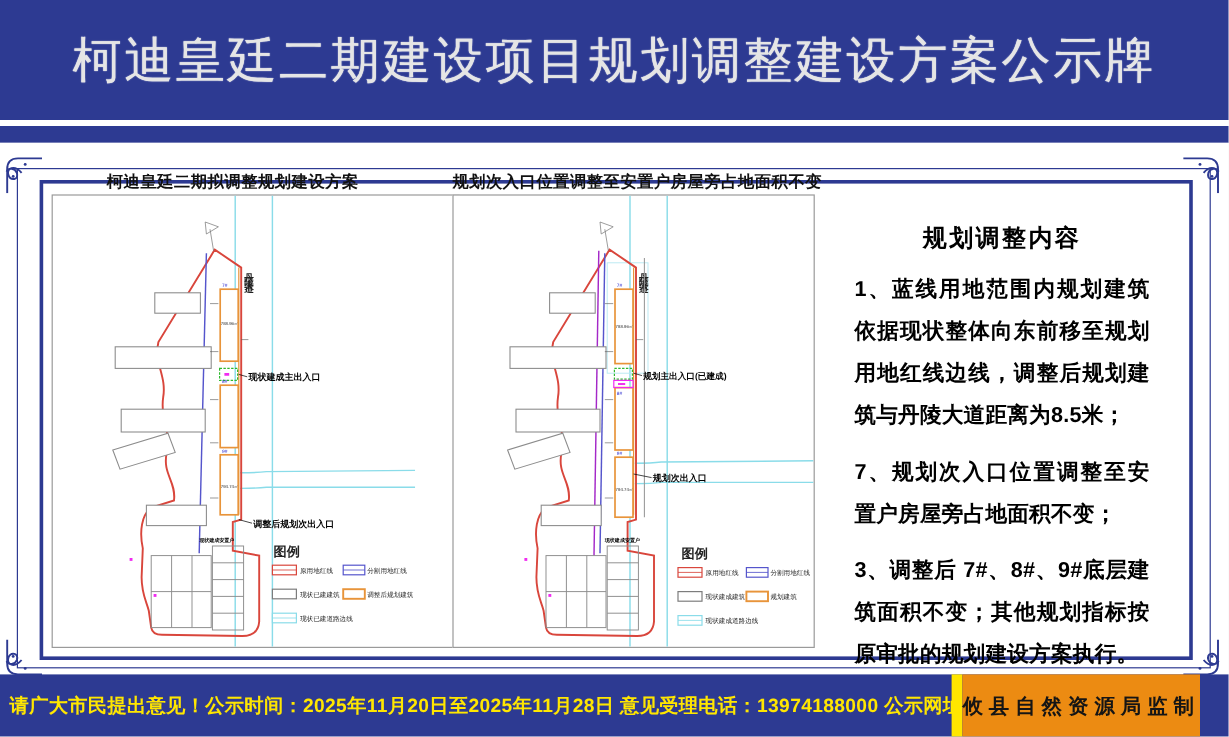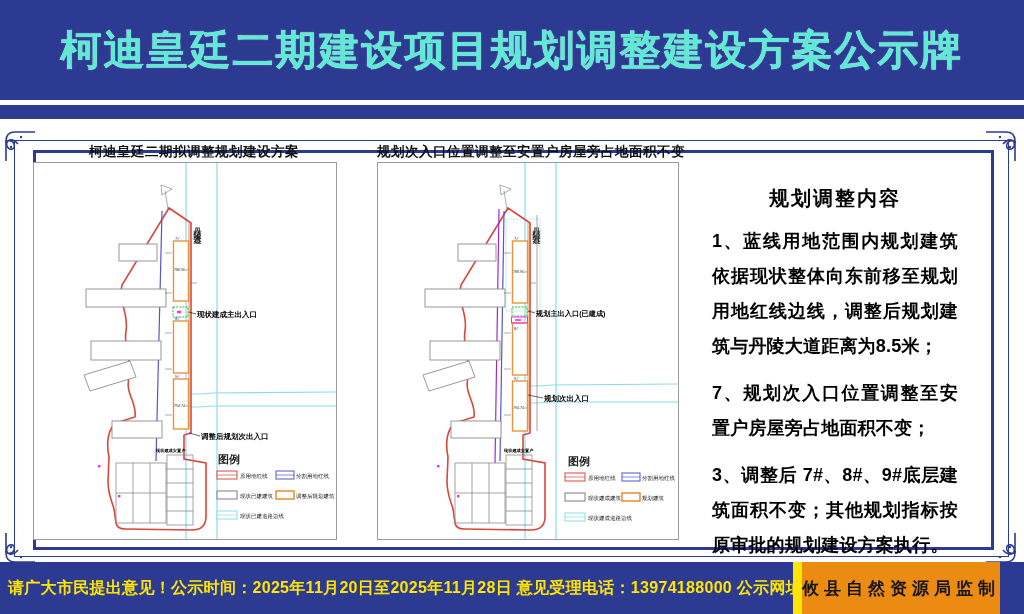--- a/index.html
+++ b/index.html
@@ -1,21 +1,21 @@
 <!DOCTYPE html>
 <html><head>
 <meta charset="utf-8">
 <style>
   html,body{margin:0;padding:0;background:#e8e8e8;}
   .board{position:relative;width:1024px;height:614px;background:#ffffff;overflow:hidden;
          font-family:"Liberation Sans","DejaVu Sans",sans-serif;}
   
   .hdr{position:absolute;left:0;top:0;width:1024px;height:100px;background:#2d3a92;
        display:flex;align-items:center;justify-content:center;}
-  .hdr-title{color:#5eead4;font-size:41px;font-weight:700;letter-spacing:2px;white-space:nowrap;
+  .hdr-title{color:#e5e5e5;font-size:41px;font-weight:400;letter-spacing:2px;white-space:nowrap;
              text-shadow:0 0 1px #fff;}
   .hdr-gap{position:absolute;left:0;top:100px;width:1024px;height:5px;background:#ffffff;}
   .hdr-band{position:absolute;left:0;top:105px;width:1024px;height:14px;background:#2d3a92;}
   
   .main{position:absolute;left:0;top:119px;width:1024px;height:443px;background:#ffffff;}
   .frame-outer{position:absolute;left:14px;top:21px;width:993px;height:415px;
                border:1.2px solid #2d3a92;}
   .frame-inner{position:absolute;left:33px;top:31px;width:955px;height:394px;
                border:3px solid #2d3a92;}
   .corner{position:absolute;width:32px;height:32px;}
@@ -78,21 +78,21 @@
       <circle cx="8" cy="18" r="1.2" fill="#2d3a92"></circle>
     </svg>
     <svg class="corner br" viewBox="0 0 32 32">
       <path d="M32,3 H12 C6,3 3,6 3,12 V32" fill="none" stroke="#2d3a92" stroke-width="1.6"></path>
       <path d="M15,15 C9,8 2,11 4,17 C6,22 13,21 11,15 C9.5,11 4,10.5 2.5,14" fill="none" stroke="#2d3a92" stroke-width="1.6"></path>
       <circle cx="18" cy="8" r="1.2" fill="#2d3a92"></circle>
       <circle cx="8" cy="18" r="1.2" fill="#2d3a92"></circle>
     </svg>
 
     <div class="panel-title" style="left:43px;width:302px;">柯迪皇廷二期拟调整规划建设方案</div>
-    <div class="panel" style="left:33px;top:43px;width:302px;height:376px;">
+    <div class="panel" style="left:43px;top:43px;width:302px;height:376px;padding-left:36px;">
       <svg class="map" width="302" height="376" viewBox="0 0 302 376">
 
         <g stroke="#8adce9" stroke-width="1.2" fill="none">
           <line x1="152" y1="0" x2="152" y2="376"></line>
           <line x1="183" y1="0" x2="183" y2="376"></line>
           <path d="M156,231 Q170,231 178,230 L302,229"></path>
           <path d="M156,244 Q170,244 178,243 L302,243"></path>
         </g>
         <text x="163" y="58" font-size="8" font-weight="bold" fill="#222" style="writing-mode:vertical-rl;letter-spacing:3px">丹陵大道</text>
 

